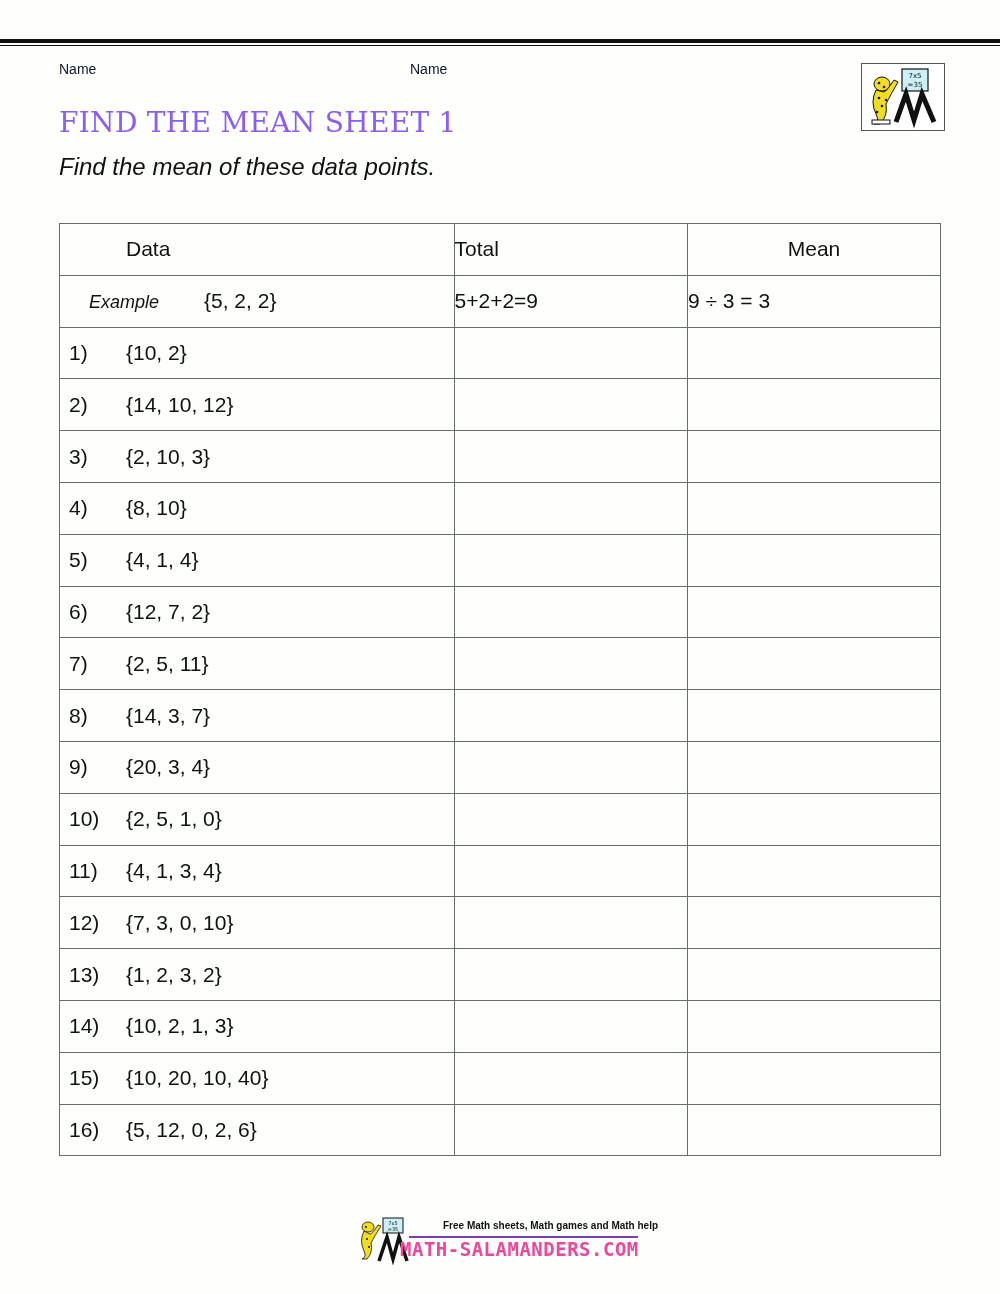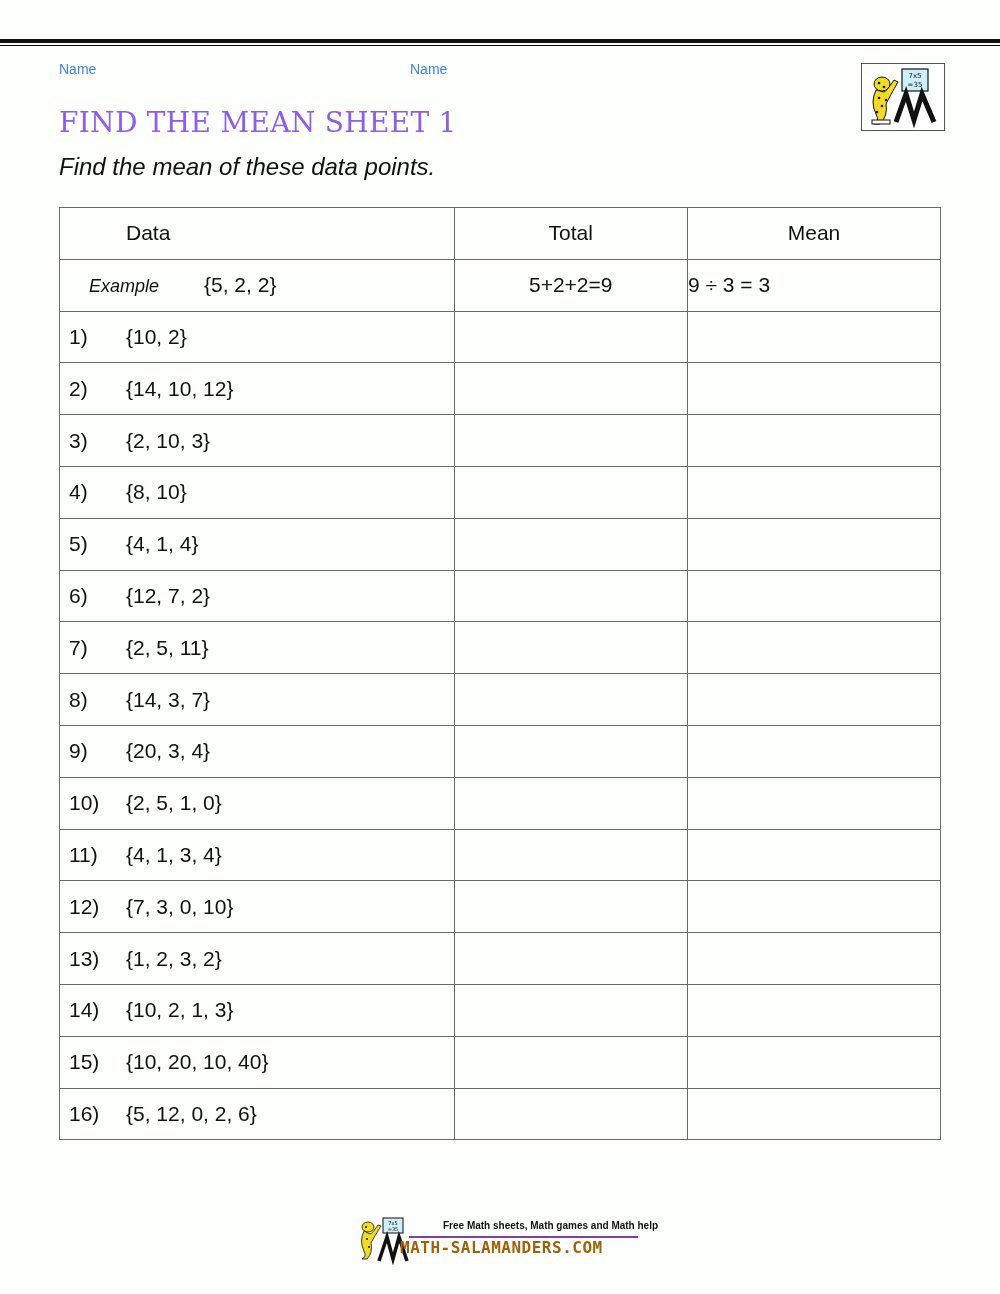--- a/index.html
+++ b/index.html
@@ -2,66 +2,66 @@
 <html><head>
 <meta charset="utf-8">
 <style>
   * { box-sizing: border-box; margin: 0; padding: 0; }
   html, body { width: 1000px; height: 1294px; background: #fdfffc; overflow: hidden; }
   body { position: relative; font-family: "Liberation Sans", "DejaVu Sans", sans-serif; color: #111; }
 
   .top-rule-thick { position: absolute; left: 0; top: 39px; width: 1000px; height: 4px; background: #111; }
   .top-rule-thin  { position: absolute; left: 0; top: 45px; width: 1000px; height: 1px; background: #111; }
 
-  .label { position: absolute; top: 61px; font-size: 14px; color: #3b82f6; }
+  .label { position: absolute; top: 61px; font-size: 14px; color: #0f172a; }
   .name-label { left: 59px; }
   .date-label { left: 410px; }
 
   .title {
     position: absolute; left: 59px; top: 106px;
     font-family: "DejaVu Serif", "Liberation Serif", serif;
     font-size: 28px; color: #8b5cf6; letter-spacing: 0.3px; font-weight: normal;
   }
   .subtitle {
     position: absolute; left: 59px; top: 153px;
     font-size: 24px; font-style: italic; color: #111;
   }
 
   .logo-box {
     position: absolute; left: 861px; top: 63px; width: 84px; height: 68px;
     border: 1px solid #555; background: #fff;
   }
 
   table.data-table {
-    position: absolute; left: 59px; top: 207px;
+    position: absolute; left: 59px; top: 223px;
     width: 882px; border-collapse: collapse; border-radius: 8px;
   }
   .data-table td, .data-table th {
     border: 1px solid #6b6b6b; height: 51.8px; font-weight: normal;
     font-size: 21px; vertical-align: middle;
   }
   .col-data  { width: 382px; }
-  .col-total { width: 226px; text-align: center; }
+  .col-total { width: 226px; text-align: left; }
   .col-mean  { width: 245px; }
   .th-data { text-align: left; padding-left: 66px; }
 
   .cell-data { padding-left: 9px; white-space: nowrap; }
   .q-num { display: inline-block; width: 57px; }
   .ex-label { display: inline-block; width: 115px; font-style: italic; font-size: 18px; margin-left: 20px; }
 
   .footer-logo { position: absolute; left: 355px; top: 1215px; width: 290px; height: 50px; }
   .footer-tag {
     position: absolute; left: 411px; top: 1220px;
     font-size: 10px; font-weight: bold; color: #111; white-space: nowrap; padding-left: 32px;
   }
   .footer-line { position: absolute; left: 409px; top: 1236px; width: 229px; height: 2px; background: #7b3fb0; }
   .footer-site {
     position: absolute; left: 400px; top: 1238px;
-    font-family: "DejaVu Sans Mono", monospace; font-size: 16px; font-weight: bold;
-    letter-spacing: 0.5px; color: #a16207; white-space: nowrap;
+    font-family: "DejaVu Sans Mono", monospace; font-size: 19px; font-weight: bold;
+    letter-spacing: 0.5px; color: #ec4899; white-space: nowrap;
   }
 </style>
 </head>
 <body>
 
 <div class="top-rule-thick"></div>
 <div class="top-rule-thin"></div>
 
 <div class="label name-label">Name</div>
 <div class="label date-label">Name</div>

